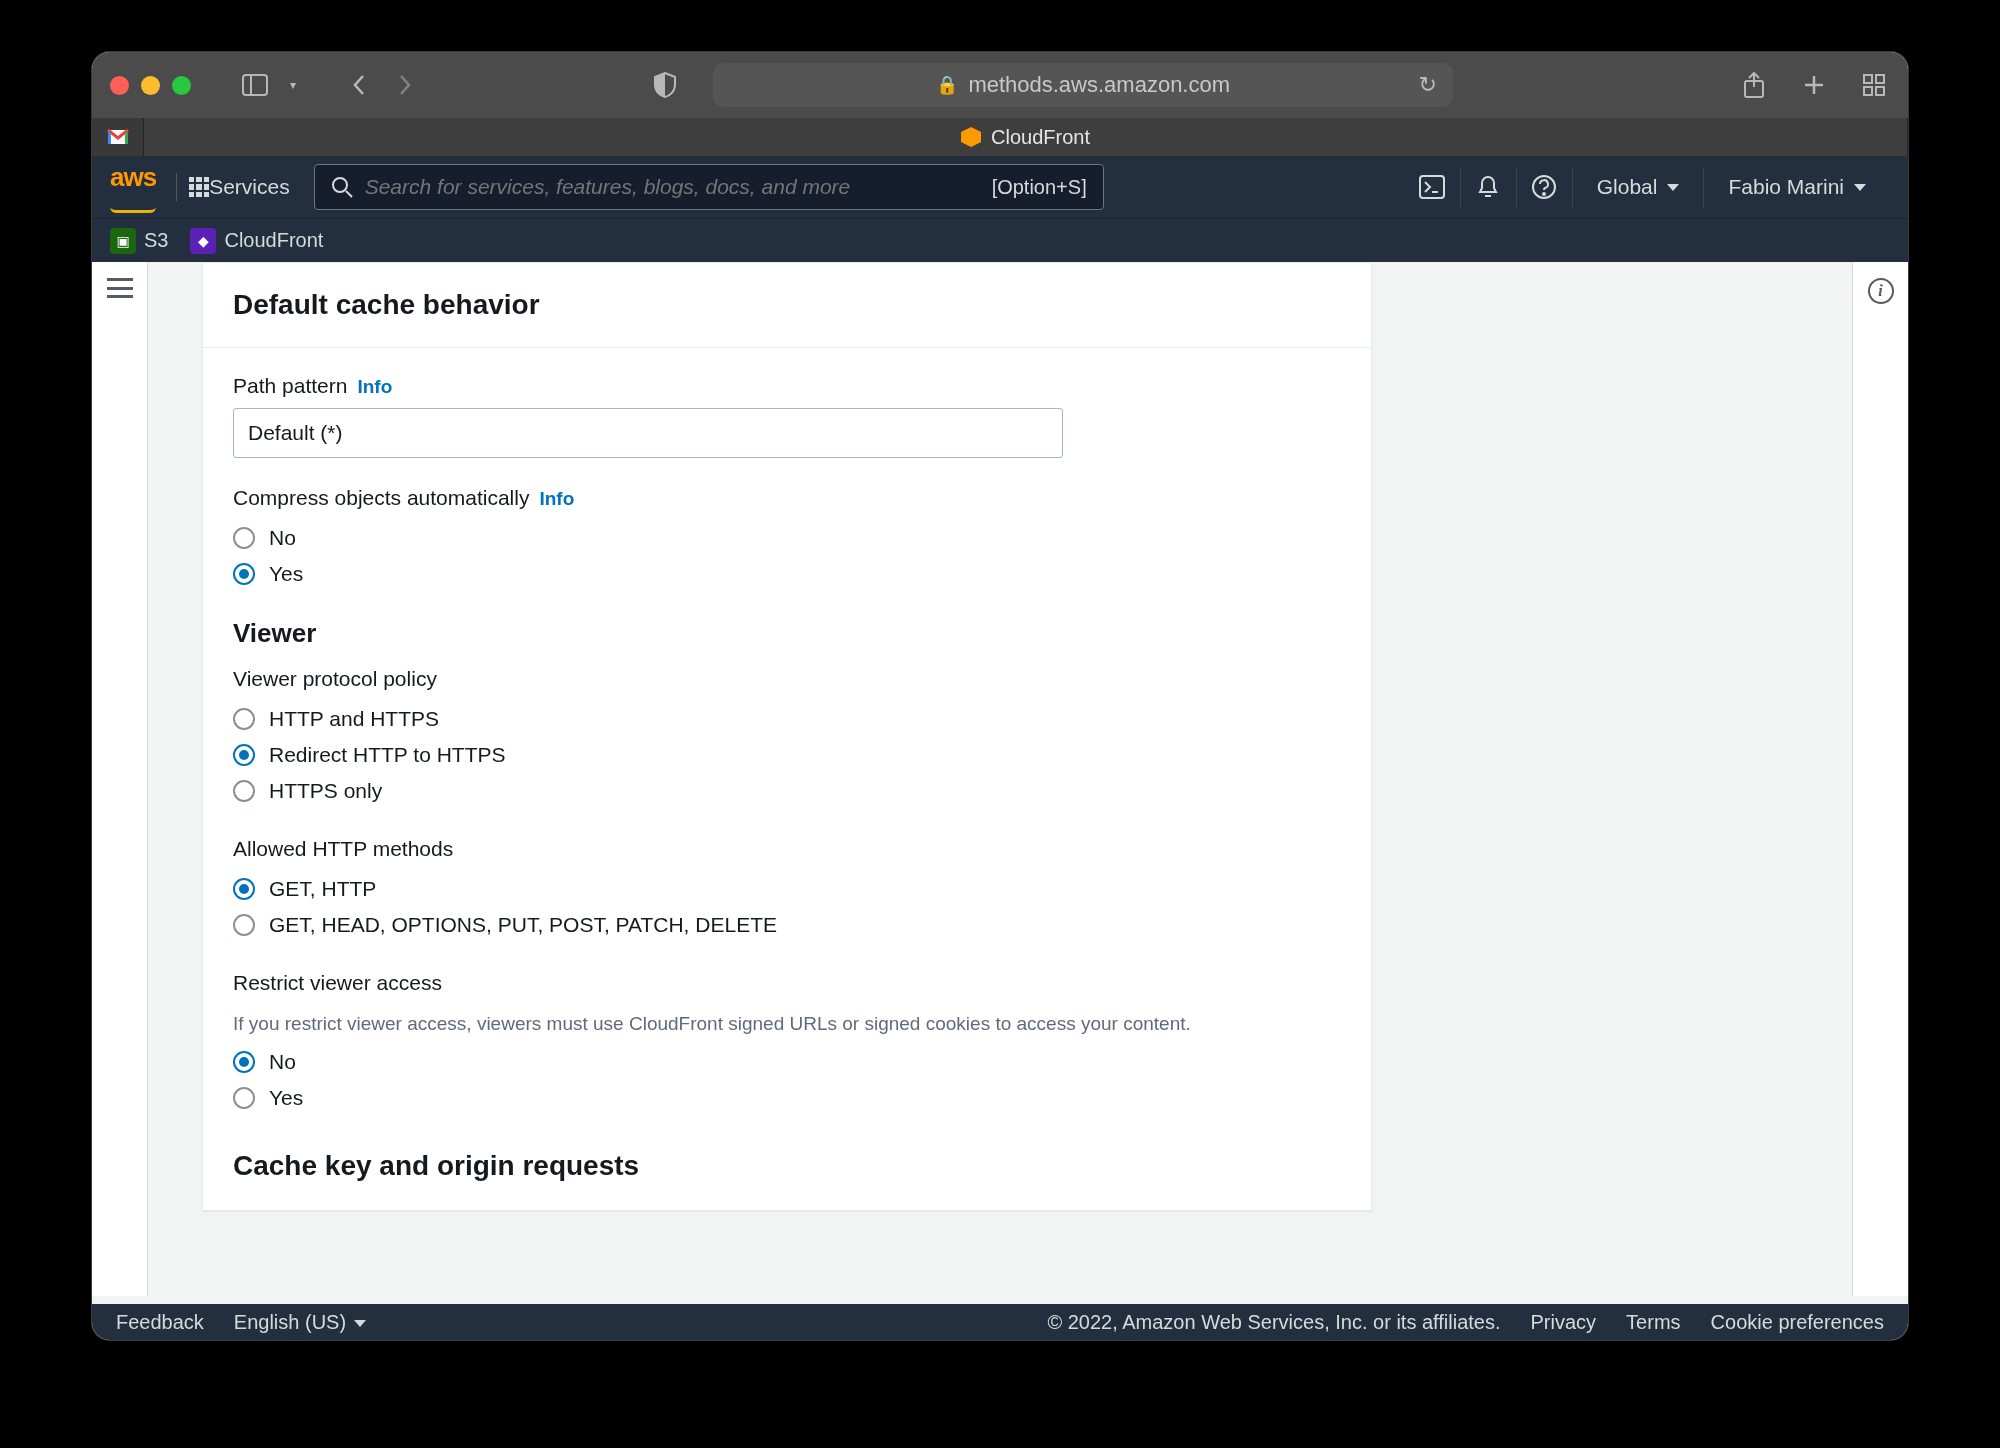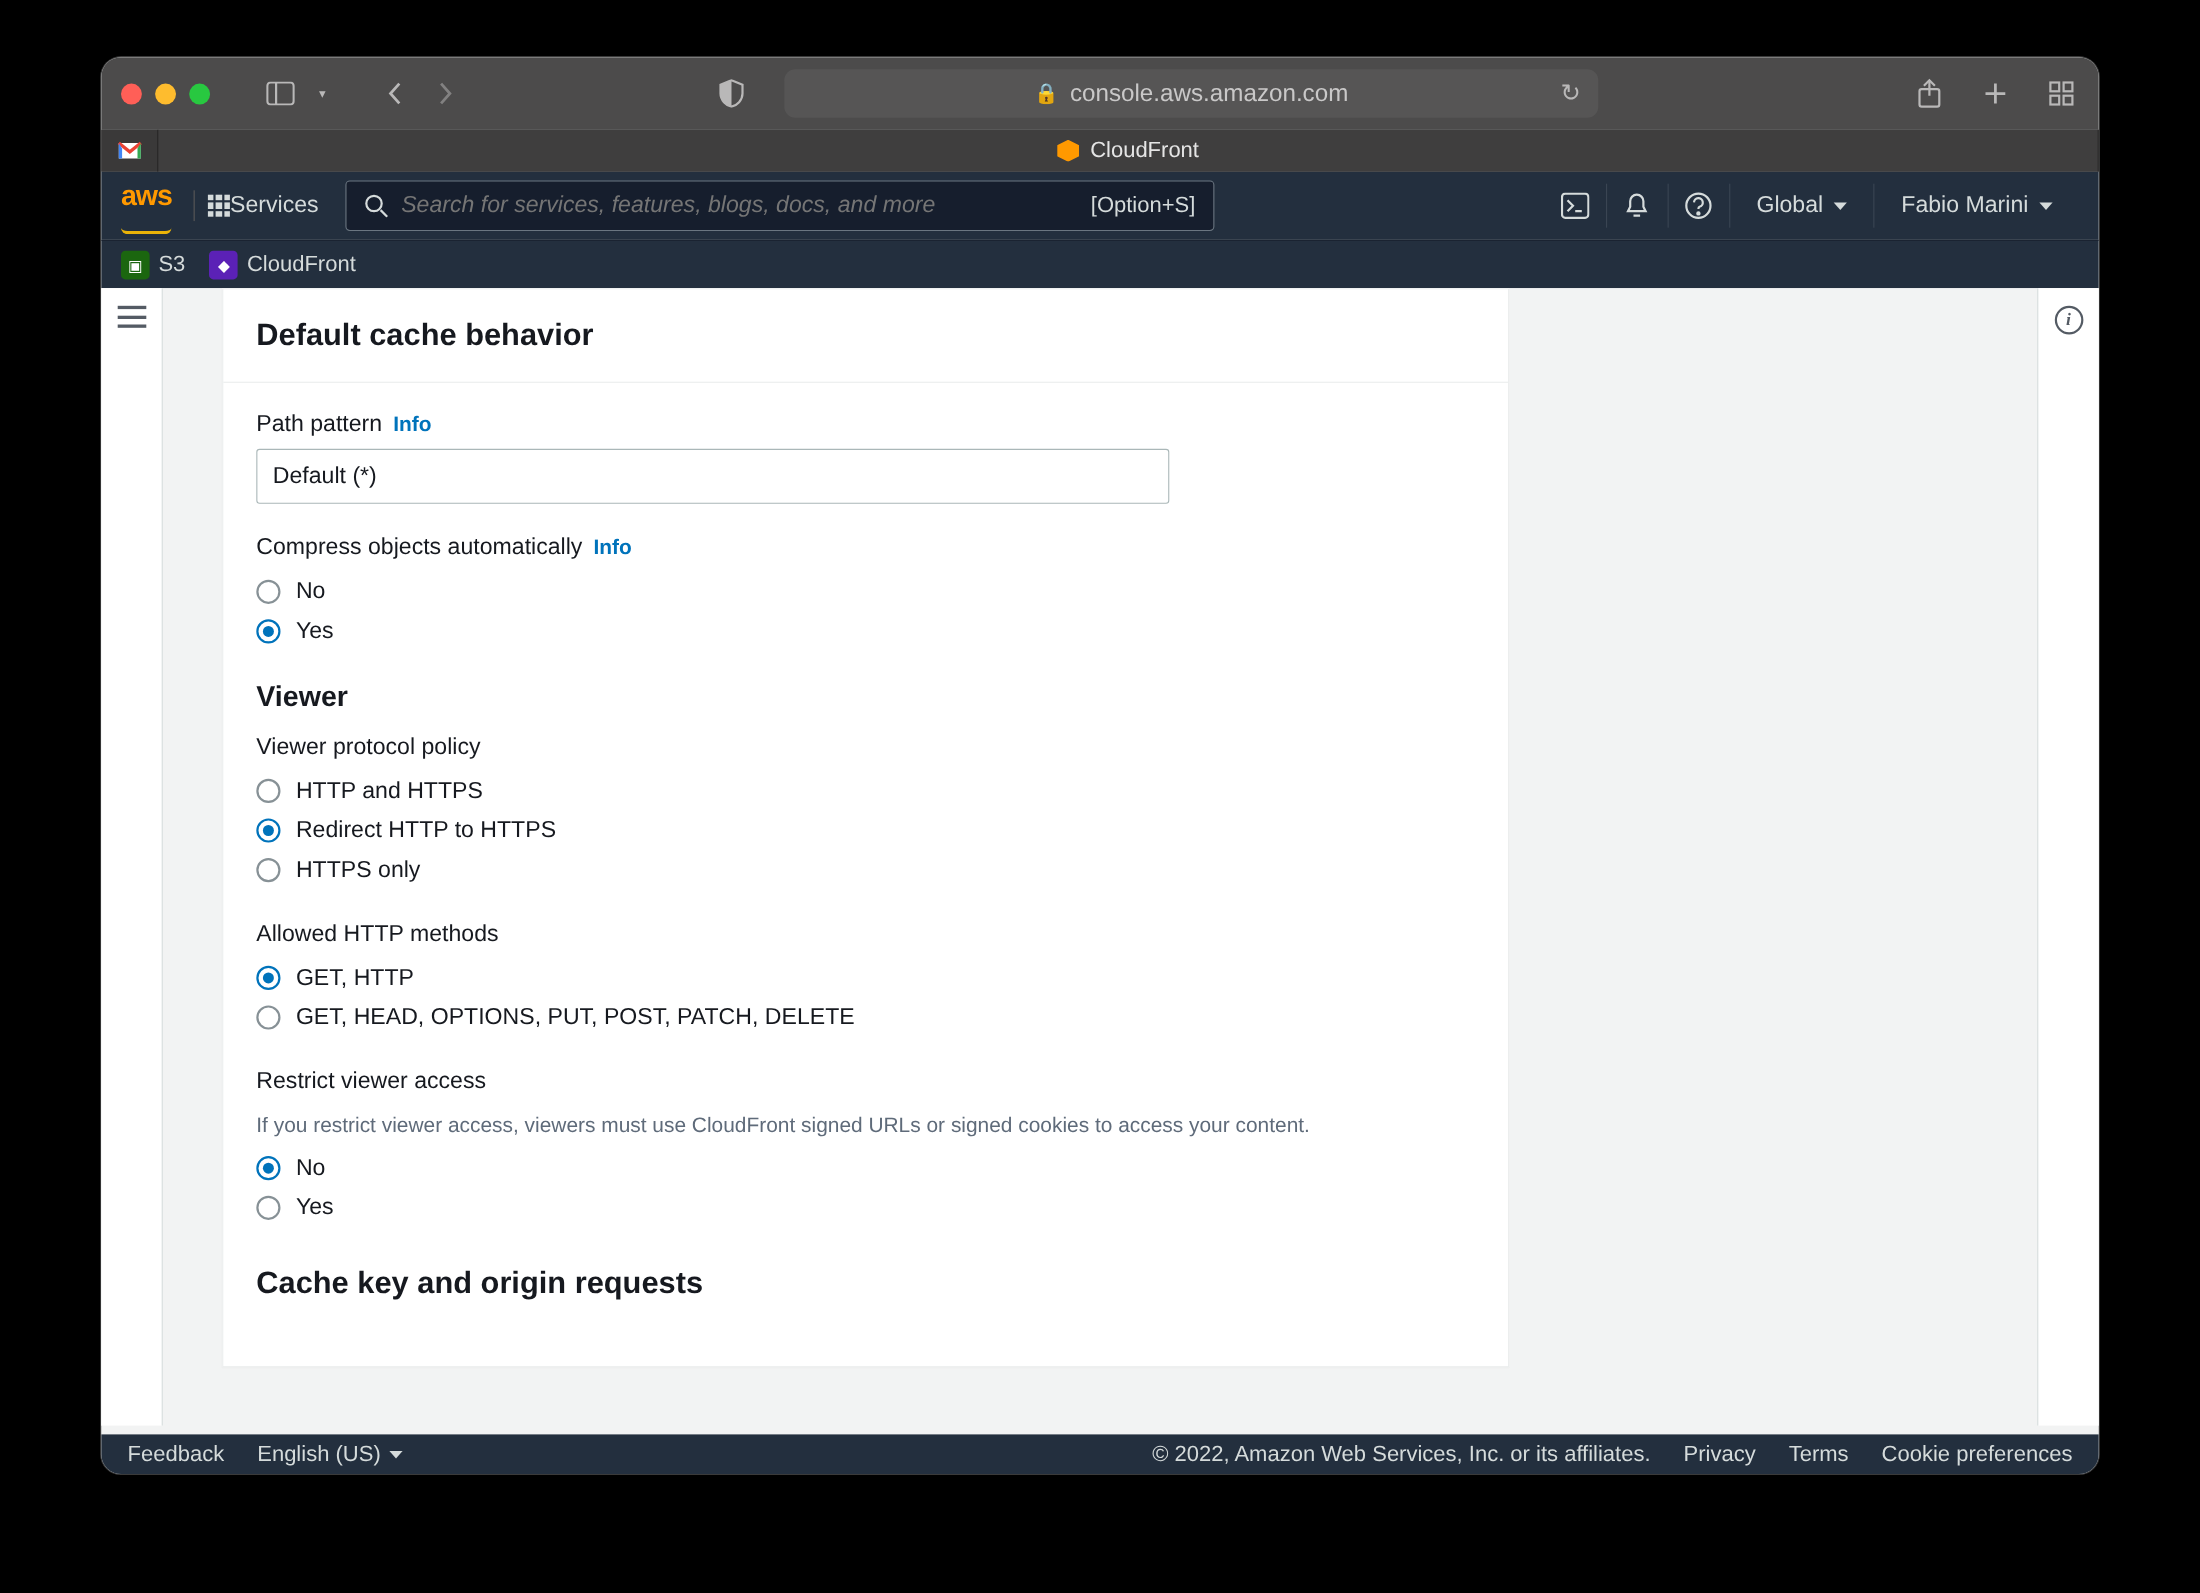--- a/index.html
+++ b/index.html
@@ -42,21 +42,21 @@
   
   .content { position:absolute; top:210px; bottom:44px; left:0; right:0; background:#f2f3f3; display:flex;}
   .left-rail { width:56px; border-right:1px solid #d5dbdb; display:flex; justify-content:center; padding-top:16px; background:#fff;}
   .burger { width:26px; height:20px; display:flex; flex-direction:column; justify-content:space-between;}
   .burger i { height:3px; background:#545b64; }
   .main { flex:1; padding:0 54px 0 54px; overflow:hidden; position:relative;}
   .right-rail { width:56px; border-left:1px solid #d5dbdb; background:#fff; display:flex; justify-content:center; padding-top:16px;}
   .info-circ { width:26px; height:26px; border:2.5px solid #545b64; border-radius:50%; display:flex; align-items:center; justify-content:center; font-weight:700; color:#545b64; font-family:Georgia,serif; font-style:italic;}
   .panel { background:#fff; border:1px solid #eaeded; box-shadow:0 1px 1px rgba(0,0,0,.05); width:1170px; }
   .panel-hdr { padding:26px 30px; border-bottom:1px solid #eaeded; font-size:28px; font-weight:700; color:#16191f;}
-  .panel-body { padding:26px 30px 60px; color:#16191f; font-size:21px;}
+  .panel-body { padding:26px 30px 28px; color:#16191f; font-size:21px;}
   .fld-label { font-weight:400; color:#16191f; font-size:21px; display:flex; align-items:baseline; gap:10px; margin-bottom:10px;}
   .info-link { color:#0073bb; font-size:19px; font-weight:700;}
   .txt-input { width:830px; height:50px; border:1px solid #aab7b8; border-radius:3px; padding:0 14px; font-size:21px; color:#16191f; display:flex; align-items:center; background:#fff;}
   .grp { margin-top:28px; }
   .h3 { font-size:26px; font-weight:700; margin:26px 0 18px; }
   .radio-row { display:flex; align-items:center; gap:14px; padding:6px 0;}
   .radio { width:22px; height:22px; border:2px solid #879196; border-radius:50%; background:#fff; position:relative; flex-shrink:0;}
   .radio.sel { border-color:#0073bb; }
   .radio.sel::after { content:""; position:absolute; inset:4px; background:#0073bb; border-radius:50%;}
   .hint { color:#5f6b7a; font-size:19px; margin-top:1px; line-height:1.4;}
@@ -98,21 +98,21 @@
       </div>
     <div style="width:200px"></div>
     <div class="sf-iconbtn">
         <svg width="24" height="26" viewBox="0 0 24 26" fill="#b9b8b8">
           <path d="M12 1 L22 5 V13 C22 19 17 24 12 25 C7 24 2 19 2 13 V5 Z" fill="none" stroke="#b9b8b8" stroke-width="2"></path>
           <path d="M12 1 L12 25 C7 24 2 19 2 13 V5 Z" fill="#b9b8b8"></path>
         </svg>
       </div>
     <div class="sf-url">
       <span class="lock">🔒</span>
-      <span>console.aws.amazon.com</span>
+      <span>methods.aws.amazon.com</span>
       <span class="reload">↻</span>
     </div>
     <div class="sf-right">
       <div class="sf-iconbtn">
           <svg width="24" height="28" viewBox="0 0 24 28" fill="none" stroke="#b9b8b8" stroke-width="2">
             <rect x="3" y="10" width="18" height="16" rx="2"></rect>
             <line x1="12" y1="2" x2="12" y2="16"></line>
             <polyline points="7,7 12,2 17,7"></polyline>
           </svg>
         </div>

